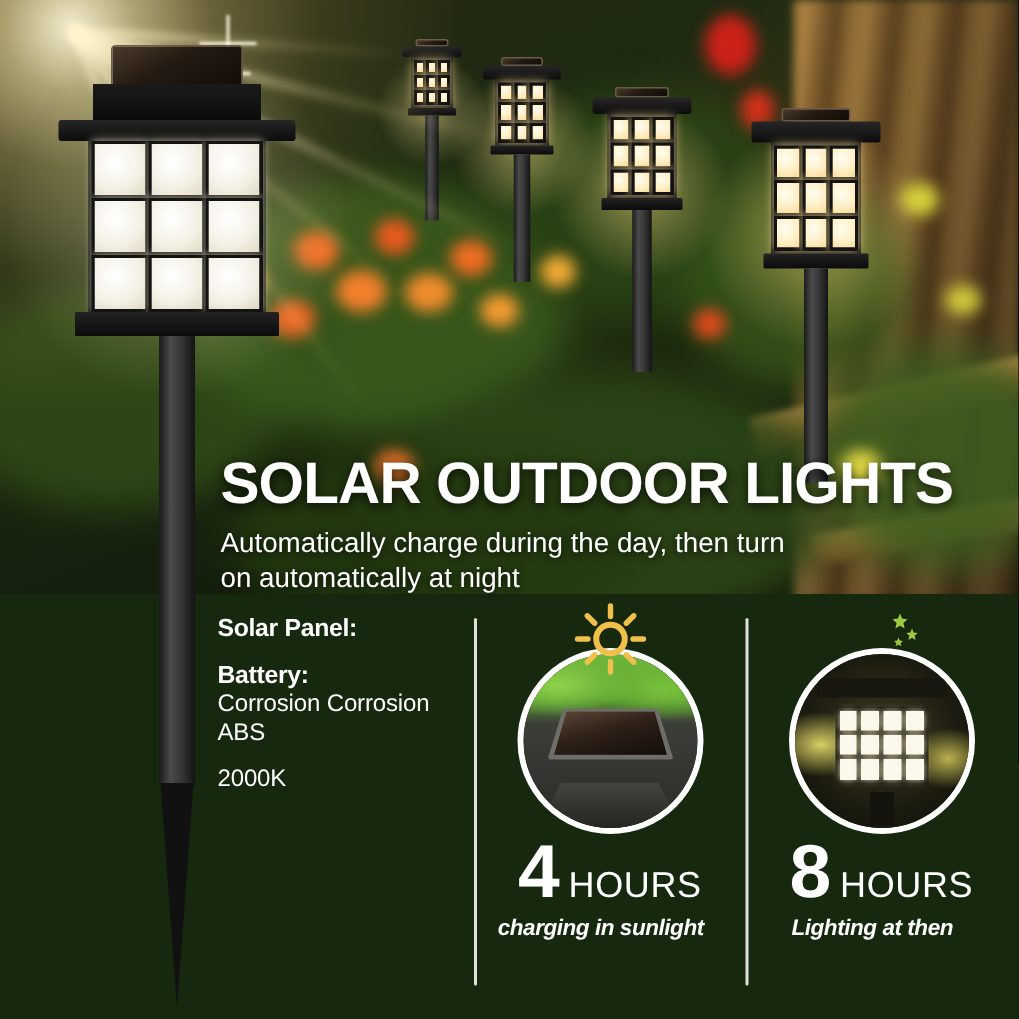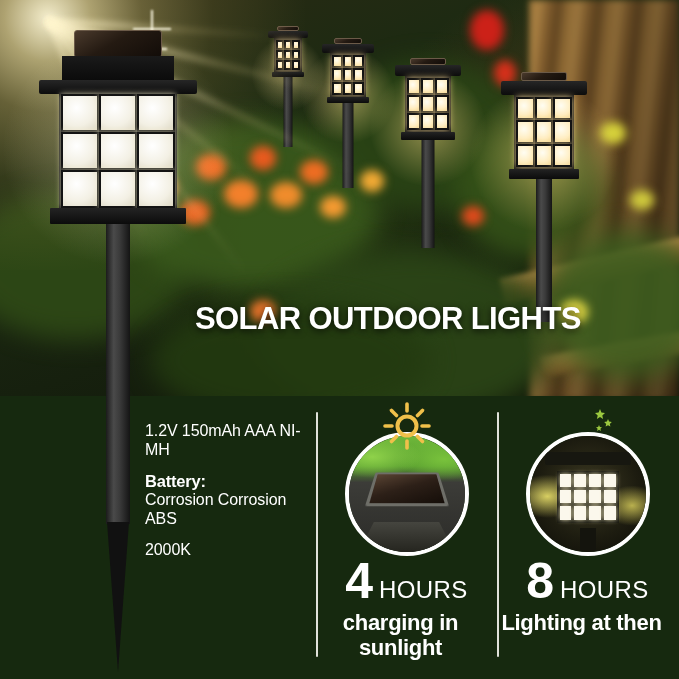--- a/index.html
+++ b/index.html
@@ -150,28 +150,27 @@
   }
 
   
   .headline {
     position: absolute;
     left: 147px; top: 303px;
     width: 520px;
     z-index: 30;
   }
   .title {
-    font-size: 31px;
+    font-size: 39px;
     line-height: 1.0;
     font-weight: 900;
     letter-spacing: -0.6px;
     color: #ffffff;
     text-shadow: 0 2px 7px rgba(0,0,0,.75);
     white-space: nowrap;
-    margin-left: 48px;
   }
   .subtitle {
     margin-top: 8px;
     font-size: 18.5px;
     line-height: 1.26;
     font-weight: 400;
     color: #ffffff;
     text-shadow: 0 1px 6px rgba(0,0,0,.8);
     max-width: 396px;
   }
@@ -326,24 +325,25 @@
   }
   .hours-word {
     font-size: 24px;
     font-weight: 400;
     letter-spacing: .4px;
   }
   .hours-desc {
     position: absolute;
     left: 0; right: 12px;
     top: 214px;
-    font-size: 22px;
+    font-size: 15px;
     font-weight: 700;
     line-height: 1.14;
     letter-spacing: -.3px;
+    font-style: italic;
   }
 
   
   .sun-wrap { width: 62px; height: 52px; position: relative; }
   
   .moon-wrap { width: 62px; height: 52px; position: relative; }
 </style>
 </head>
 <body>
 
@@ -462,32 +462,33 @@
     <div class="ray" style="width:270px; transform:rotate(38deg);"></div>
     <div class="ray" style="width:320px; transform:rotate(52deg); height:5px;"></div>
     <div class="ray" style="width:240px; transform:rotate(66deg); height:4px;"></div>
     <div class="ray" style="width:230px; transform:rotate(4deg); height:5px;"></div>
     <div class="sparkle" style="left:133px; top:10px; width:38px; height:38px;"></div>
     <div class="sparkle" style="left:141px; top:36px; width:26px; height:26px;"></div>
   </div>
 
   <div class="headline">
     <div class="title">SOLAR OUTDOOR LIGHTS</div>
+    <div class="subtitle">Automatically charge during the day, then turn on automatically at night</div>
   </div>
 
   <div class="panel">
 
     <div class="divider" id="div1"></div>
     <div class="divider" id="div2"></div>
 
     <div class="specs">
       <div class="spec-item">
+        <div class="spec-label">Solar Panel:</div>
       </div>
       <div class="spec-item">
-        <div class="spec-value">1.2V 150mAh AAA NI-MH</div>
       </div>
       <div class="spec-item">
         <div class="spec-label">Battery:</div>
         <div class="spec-value">Corrosion Corrosion ABS</div>
       </div>
       <div class="spec-item">
         <div class="spec-value">2000K</div>
       </div>
     </div>
 

